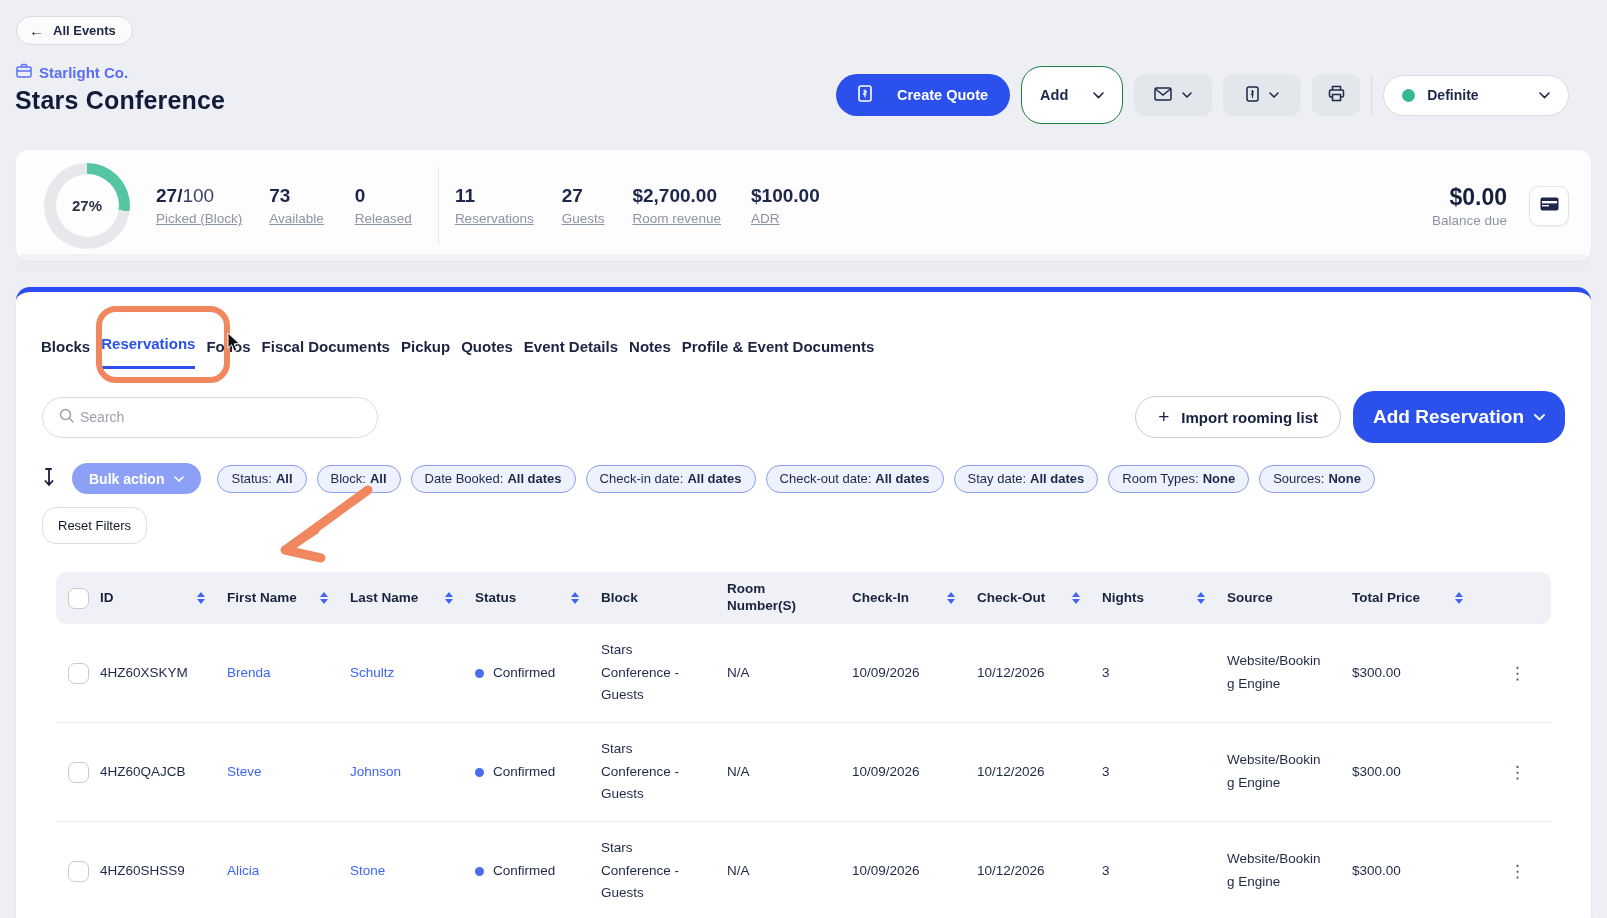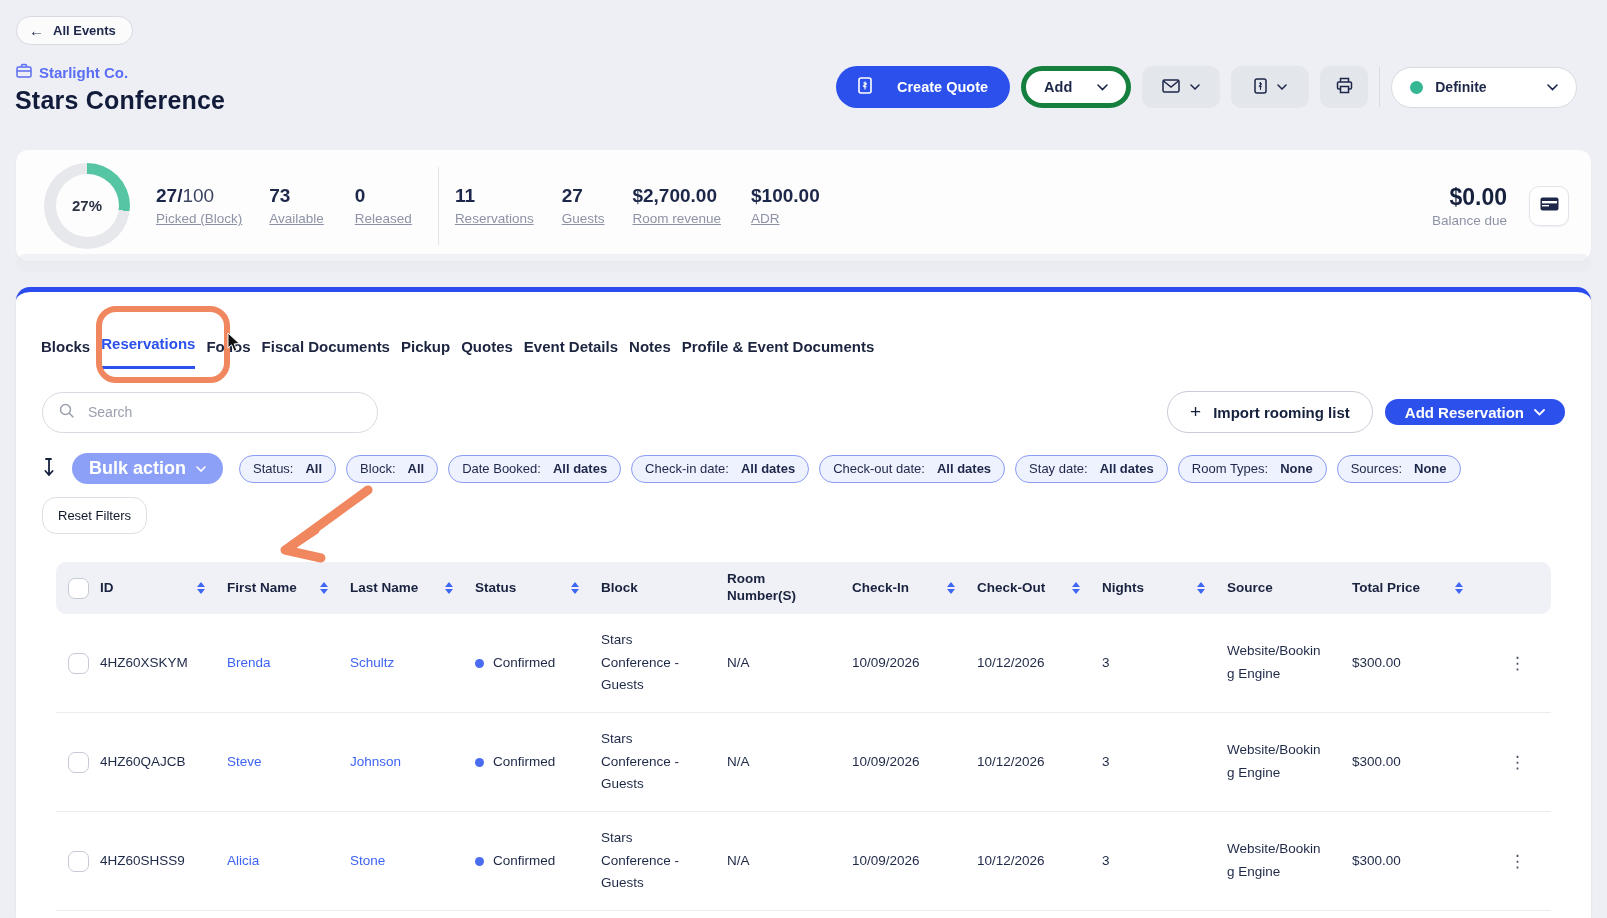--- a/index.html
+++ b/index.html
@@ -21,21 +21,21 @@
   }
   .back-arrow { font-size:15px; color:#1d2749; }
   .company-row { left:16px; top:63px; display:flex; align-items:center; gap:7px;
     color:#5b6ef5; font-size:15px; font-weight:600; }
   .page-title { left:15px; top:86px; font-size:25px; font-weight:800; color:#121c3a; letter-spacing:.2px; }
 
   .actions { left:836px; top:66px; display:flex; align-items:center; gap:11px; }
   .btn { border-radius:21px; display:flex; align-items:center; justify-content:center;
     gap:25px; font-size:14.5px; font-weight:600; cursor:pointer; }
   .btn-primary { background:#2b50ec; color:#fff; height:42px; padding:0 22px; }
-  .btn-add { background:#fff; color:#1d2749; border:5px solid #15803d; height:42px; padding:0 18px; }
+  .btn-add { background:#fff; color:#1d2749; border:1px solid #15803d; height:58px; padding:0 18px; }
   .btn-gray { background:#e3e6eb; border-radius:10px; height:42px; width:78px; gap:10px; }
   .btn-gray.sq { width:48px; }
   .vdiv { width:1px; height:40px; background:#d9dbe1; }
   .btn-status { background:#fff; border:1px solid #d7dae0; border-radius:21px; height:41px;
     width:186px; padding:0 18px; display:flex; align-items:center; gap:12px;
     font-size:14px; font-weight:600; color:#1d2749; cursor:pointer; }
   .dot-green { width:13px; height:13px; border-radius:50%; background:#35b794; }
   .chev { display:inline-flex; }
 
   
@@ -72,37 +72,37 @@
     background:#fff; border-top:5px solid #2b4cf0;
     border-radius:14px 14px 0 0;
     box-shadow:0 1px 3px rgba(20,30,70,.06);
   }
   .tabs { display:flex; gap:11px; padding:43px 0 0 25px; align-items:flex-end; }
   .tab { font-size:15px; font-weight:700; color:#1c2440; padding-bottom:14px; cursor:pointer; white-space:nowrap; }
   .tab.active { color:#2b50ec; border-bottom:3px solid #2b50ec; }
 
   .toolbar { display:flex; align-items:center; padding:22px 26px 0 26px; }
   .search-box { width:336px; height:41px; border:1px solid #d7dae0; border-radius:21px;
-    display:flex; align-items:center; gap:14px; padding:0 16px; background:#fff; }
+    display:flex; align-items:center; gap:6px; padding:0 16px; background:#fff; }
   .search-box input { border:none; outline:none; font-size:14px; color:#1d2749; width:260px;
     font-family:"Liberation Sans", sans-serif; background:transparent; }
   .search-box input::placeholder { color:#9aa0ae; }
   .toolbar .spacer { flex:1; }
   .btn-import { background:#fff; border:1px solid #c9cdd6; color:#16213e; height:42px;
     padding:0 22px; border-radius:21px; font-weight:700; font-size:15px; gap:12px; }
-  .btn-addres { background:#2b50ec; color:#fff; height:26px; padding:0 20px;
-    border-radius:21px; font-weight:700; font-size:15px; gap:10px; margin-left:12px; }
+  .btn-addres { background:#2b50ec; color:#fff; height:52px; padding:0 20px;
+    border-radius:21px; font-weight:700; font-size:19px; gap:10px; margin-left:12px; }
 
   .filter-row { display:flex; align-items:center; gap:10px; padding:20px 26px 0 26px; flex-wrap:nowrap; }
   .bulk-pill { background:#8ba0f6; color:#fff; height:31px; border-radius:16px;
-    display:flex; align-items:center; gap:10px; padding:0 17px; font-size:18px;
+    display:flex; align-items:center; gap:10px; padding:0 17px; font-size:14px;
     font-weight:600; cursor:pointer; margin:0 6px; }
   .chip { background:#eef1fe; border:1.5px solid #8b9cf3; border-radius:15px; height:28px;
     display:flex; align-items:center; padding:0 13px; font-size:13px; color:#1d2749;
-    cursor:pointer; white-space:nowrap; gap:12px; }
+    cursor:pointer; white-space:nowrap; gap:4px; }
   .chip b { font-weight:700; }
   .reset-row { padding:13px 0 0 26px; }
   .reset-btn { display:inline-flex; align-items:center; background:#fff; border:1px solid #dcdfe5;
     border-radius:14px; height:37px; padding:0 15px; font-size:13px; color:#0f172a; cursor:pointer; }
 
   
   .tbl { margin:28px 40px 0 40px; width:1495px; }
   .tgrid { display:grid;
     grid-template-columns:44px 127px 123px 125px 126px 126px 125px 125px 125px 125px 125px 133px 66px;
     align-items:center; }

